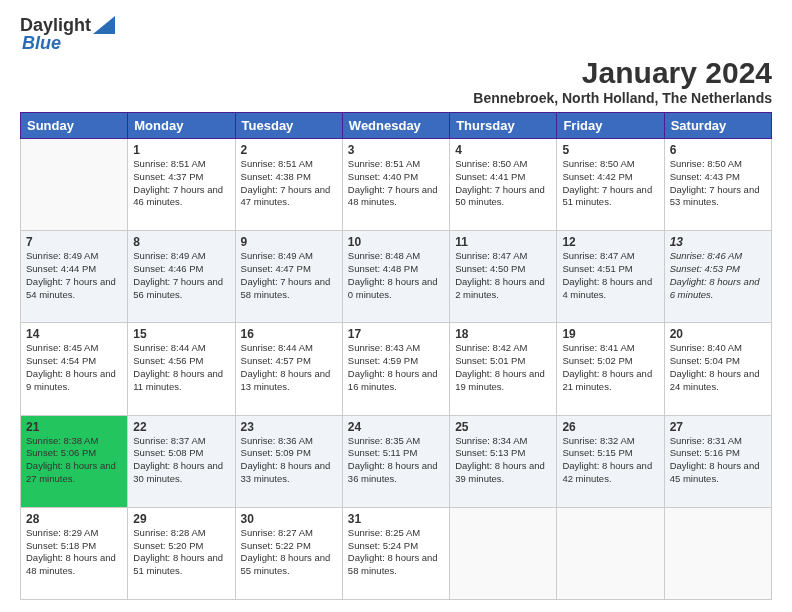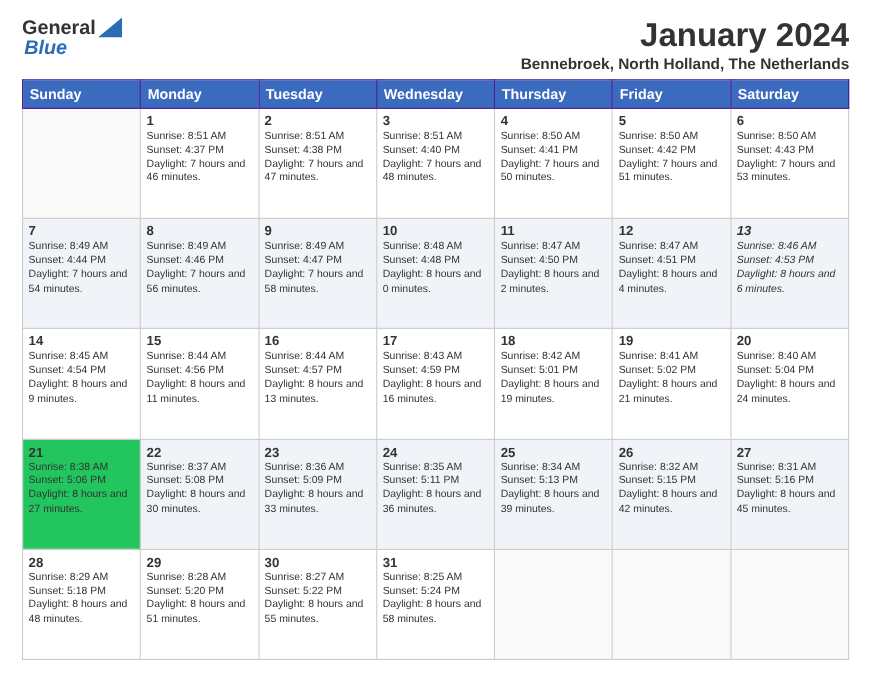--- a/index.html
+++ b/index.html
@@ -24,20 +24,21 @@
       margin-bottom: 6px;
     }
     .logo {
       display: flex;
       flex-direction: column;
       align-items: flex-start;
       line-height: 1;
     }
     .title-block {
       text-align: right;
+      margin-top: 40px;
     }
     .month-title {
       font-size: 30px;
       font-weight: bold;
       color: #333;
     }
     .subtitle {
       font-size: 14px;
       color: #333;
       font-weight: bold;
@@ -80,21 +81,21 @@
     }
     td.empty { background: #f9f9f9; }
   </style>
 </head>
 <body>
 
 <div class="page">
   <div class="header">
     <div class="logo">
       <div style="display:flex;align-items:center;">
-        <span style="font-size:18px;font-weight:bold;color:#333;">General</span>
+        <span style="font-size:18px;font-weight:bold;color:#333;">Daylight</span>
         <svg width="22" height="18" viewBox="0 0 22 18" style="margin-left:2px;">
           <polygon points="0,18 22,0 22,18" fill="#2a6db5"></polygon>
         </svg>
       </div>
       <div style="margin-left:2px;">
         <span style="font-size:18px;font-weight:bold;color:#2a6db5;font-style:italic;">Blue</span>
       </div>
     </div>
     <div class="title-block">
       <div class="month-title">January 2024</div>

